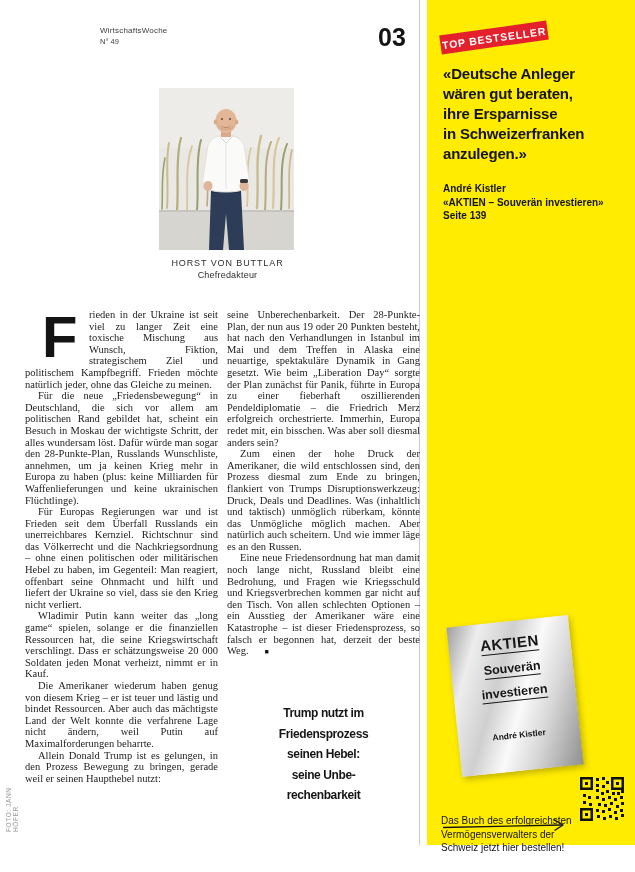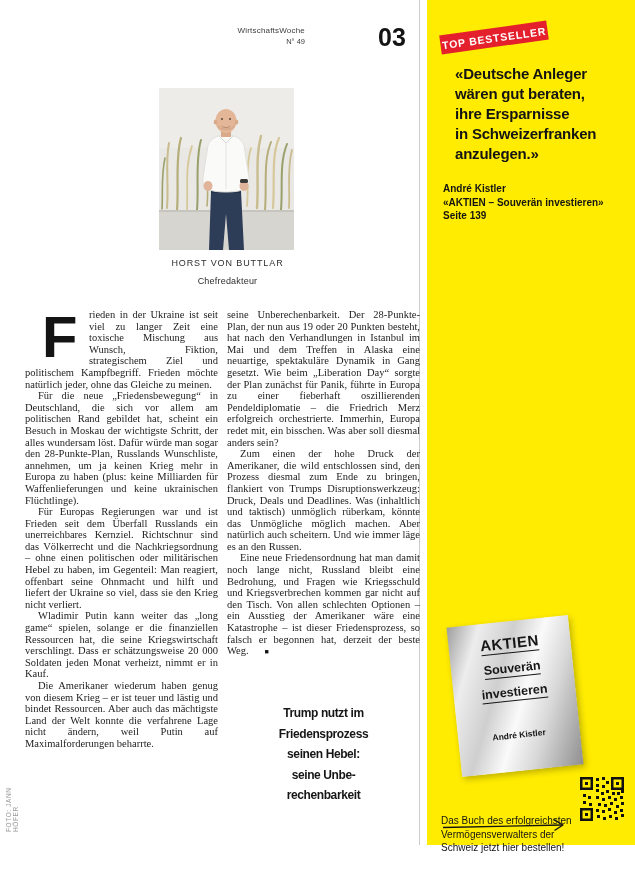--- a/index.html
+++ b/index.html
@@ -3,35 +3,35 @@
 <meta charset="utf-8">
 <style>
   * { margin:0; padding:0; box-sizing:border-box; }
   html,body { background:#ffffff; }
   .page {
     position:relative; width:635px; height:872px; margin:0 auto;
     background:#ffffff; overflow:hidden;
     font-family:"Liberation Sans","DejaVu Sans",sans-serif; color:#1b1b1b;
   }
   
-  .masthead { position:absolute; left:100px; top:26px; width:205px; text-align:right; color:#3c3c3c; }
+  .masthead { position:absolute; left:100px; top:26px; width:205px; text-align:left; color:#3c3c3c; }
   .masthead .mag { font-size:8px; letter-spacing:.2px; }
   .masthead .issue { font-size:7.5px; margin-top:2px; }
   .page-number { position:absolute; left:378px; top:23px; font-size:25px; font-weight:700; color:#141414; }
   .v-divider { position:absolute; left:419px; top:0; width:1px; height:845px; background:#cccccc; }
 
   
   .sidebar { position:absolute; left:427px; top:0; width:208px; height:845px; background:#ffec00; }
   .badge {
     position:absolute; left:13px; top:28px; width:108px; padding:4px 0 3px;
     background:#e4202c; color:#ffffff; font-size:10.5px; font-weight:bold;
     letter-spacing:.8px; text-align:center; transform:rotate(-8deg);
   }
   .sb-quote { position:absolute; left:16px; top:64px; width:186px; font-size:15px; font-weight:bold; line-height:20px; color:#141414; letter-spacing:-.2px; }
-  .sb-quote span { display:block;margin-left:12px; }
+  .sb-quote span { display:block; }
   .sb-attrib { position:absolute; left:16px; top:182px; width:190px; font-size:10px; font-weight:bold; line-height:13.5px; color:#141414; }
   .sb-attrib span { display:block; }
 
   .book {
     position:absolute; left:27px; top:621px; width:122px; height:150px;
     transform:rotate(-6deg);
     background:linear-gradient(112deg,#9e9e9e 0%,#ededed 18%,#cfcfcf 38%,#fafafa 55%,#d8d8d8 72%,#8f8f8f 100%);
     box-shadow:2px 3px 6px rgba(0,0,0,.25);
     text-align:center; padding-top:13px; color:#161616;
   }
@@ -41,21 +41,21 @@
 
   .cta { position:absolute; left:14px; top:814px; width:160px; font-size:10px; font-weight:normal; line-height:13.5px; color:#141414; }
   .cta span { display:block; }
   .cta-arrow { position:absolute; left:14px; top:818px; }
   .qr { position:absolute; left:152px; top:776px; width:46px; height:46px; }
 
   
   .photo { position:absolute; left:159px; top:88px; width:135px; height:162px; }
   .photo-caption { position:absolute; left:120px; top:258px; width:215px; text-align:center; color:#2e2e2e; }
   .photo-caption .nm { font-size:9px; letter-spacing:.9px; }
-  .photo-caption .rl { font-size:9px; margin-top:8px; letter-spacing:.2px; }
+  .photo-caption .rl { font-size:9px; margin-top:2px; letter-spacing:.2px; }
   .photo-credit {
     position:absolute; left:5px; top:762px; height:70px;
     writing-mode:vertical-rl; transform:rotate(180deg);
     font-size:6.5px; letter-spacing:.6px; color:#9a9a9a;
   }
 
   
   .col { position:absolute; top:309px; width:193px; font-family:"Liberation Serif","DejaVu Serif",serif;
          font-size:10.5px; line-height:11.6px; color:#1c1c1c; text-align:justify; hyphens:auto; }
   .col-1 { left:25px; }
@@ -136,20 +136,21 @@
     <div class="rl">Chefredakteur</div>
   </div>
   <div class="photo-credit">FOTO: JANN HÖFER</div>
 
   <div class="col col-1">
     <p><span class="dropcap">F</span><span>rieden in der Ukraine ist seit viel zu langer Zeit eine toxische Mischung aus Wunsch, Fiktion, strategischem Ziel und politischem Kampfbegriff. Frieden möchte natürlich jeder, ohne das Gleiche zu meinen.</span></p>
     <p class="ind">Für die neue „Friedensbewegung“ in Deutschland, die sich vor allem am politischen Rand gebildet hat, scheint ein Besuch in Moskau der wichtigste Schritt, der alles wundersam löst. Dafür würde man sogar den 28-Punkte-Plan, Russlands Wunschliste, annehmen, um ja keinen Krieg mehr in Europa zu haben (plus: keine Milliarden für Waffenlieferungen und keine ukrainischen Flüchtlinge).</p>
     <p class="ind">Für Europas Regierungen war und ist Frieden seit dem Überfall Russlands ein unerreichbares Kernziel. Richtschnur sind das Völkerrecht und die Nachkriegsordnung – ohne einen politischen oder militärischen Hebel zu haben, im Gegenteil: Man reagiert, offenbart seine Ohnmacht und hilft und liefert der Ukraine so viel, dass sie den Krieg nicht verliert.</p>
     <p class="ind">Wladimir Putin kann weiter das „long game“ spielen, solange er die finanziellen Ressourcen hat, die seine Kriegswirtschaft verschlingt. Dass er schätzungsweise 20 000 Soldaten jeden Monat verheizt, nimmt er in Kauf.</p>
     <p class="ind">Die Amerikaner wiederum haben genug von diesem Krieg – er ist teuer und lästig und bindet Ressourcen. Aber auch das mächtigste Land der Welt konnte die verfahrene Lage nicht ändern, weil Putin auf Maximalforderungen beharrte.</p>
+    <p class="ind">Allein Donald Trump ist es gelungen, in den Prozess Bewegung zu bringen, gerade weil er seinen Haupthebel nutzt:</p>
   </div>
 
   <div class="col col-2">
     <p>seine Unberechenbarkeit. Der 28-Punkte-Plan, der nun aus 19 oder 20 Punkten besteht, hat nach den Verhandlungen in Istanbul im Mai und dem Treffen in Alaska eine neuartige, spektakuläre Dynamik in Gang gesetzt. Wie beim „Liberation Day“ sorgte der Plan zunächst für Panik, führte in Europa zu einer fieberhaft oszillierenden Pendeldiplomatie – die Friedrich Merz erfolgreich orchestrierte. Immerhin, Europa redet mit, ein bisschen. Was aber soll diesmal anders sein?</p>
     <p class="ind">Zum einen der hohe Druck der Amerikaner, die wild entschlossen sind, den Prozess diesmal zum Ende zu bringen, flankiert von Trumps Disruptionswerkzeug: Druck, Deals und Deadlines. Was (inhaltlich und taktisch) unmöglich rüberkam, könnte das Unmögliche möglich machen. Aber natürlich auch scheitern. Und wie immer läge es an den Russen.</p>
     <p class="ind"><span>Eine neue Friedensordnung hat man damit noch lange nicht, Russland bleibt eine Bedrohung, und Fragen wie Kriegsschuld und Kriegsverbrechen kommen gar nicht auf den Tisch. Von allen schlechten Optionen – ein Ausstieg der Amerikaner wäre eine Katastrophe – ist dieser Friedensprozess, so falsch er begonnen hat, derzeit der beste Weg.</span><span class="endmark">■</span></p>
   </div>
 
   <div class="pull-quote">
     <span>Trump nutzt im</span>

